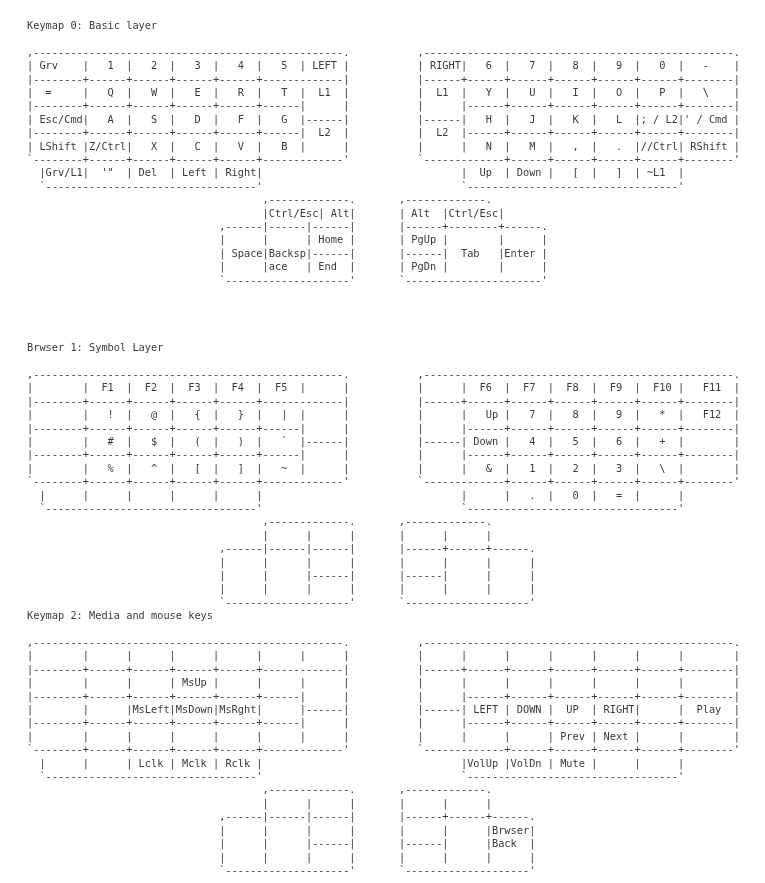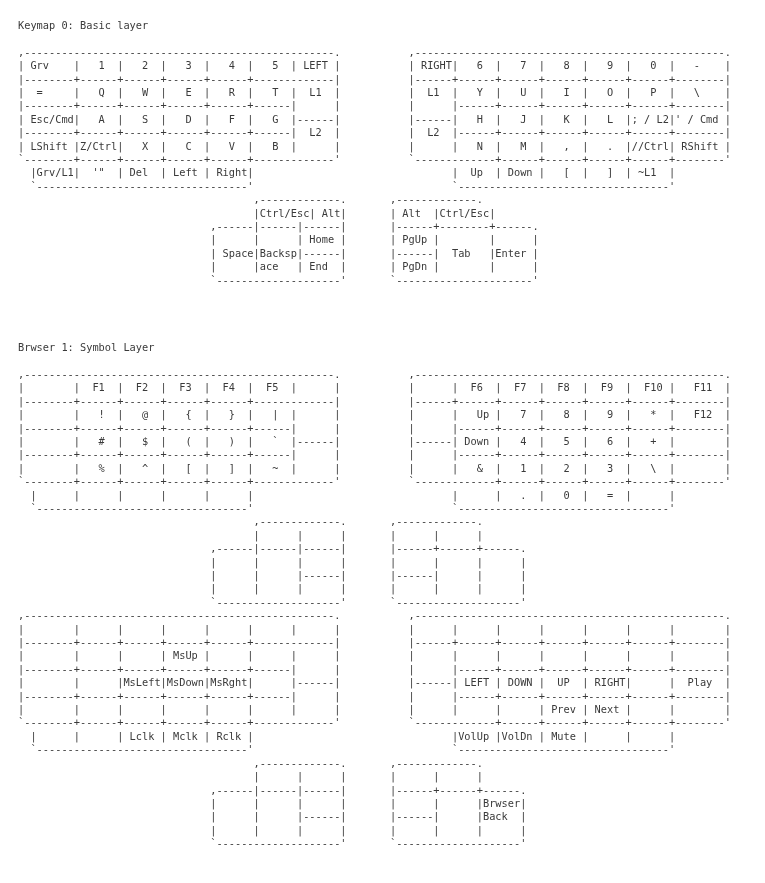--- a/index.html
+++ b/index.html
@@ -4,21 +4,21 @@
 <style>
   html, body {
     margin: 0;
     padding: 0;
     background: #ffffff;
   }
   .doc {
     box-sizing: border-box;
     width: 765px;
     height: 883px;
-    padding: 19px 8px 0 18px;
+    padding: 19px 8px 0 27px;
     background: #ffffff;
     color: #3a3a3a;
     font-family: "DejaVu Sans Mono", "Liberation Mono", monospace;
     font-size: 10.3px;
     line-height: 13.4px;
     overflow: hidden;
   }
   .keymap-section {
     margin: 0;
   }
@@ -82,20 +82,21 @@
                                       ,-------------.       ,-------------.
                                       |      |      |       |      |      |
                                ,------|------|------|       |------+------+------.
                                |      |      |      |       |      |      |      |
                                |      |      |------|       |------|      |      |
                                |      |      |      |       |      |      |      |
                                `--------------------'       `--------------------'</pre>
   </div>
 
   <div class="keymap-section">
+    <div class="keymap-title">Keymap 2: Media and mouse keys</div>
     <pre class="ascii-art">,--------------------------------------------------.           ,--------------------------------------------------.
 |        |      |      |      |      |      |      |           |      |      |      |      |      |      |        |
 |--------+------+------+------+------+-------------|           |------+------+------+------+------+------+--------|
 |        |      |      | MsUp |      |      |      |           |      |      |      |      |      |      |        |
 |--------+------+------+------+------+------|      |           |      |------+------+------+------+------+--------|
 |        |      |MsLeft|MsDown|MsRght|      |------|           |------| LEFT | DOWN |  UP  | RIGHT|      |  Play  |
 |--------+------+------+------+------+------|      |           |      |------+------+------+------+------+--------|
 |        |      |      |      |      |      |      |           |      |      |      | Prev | Next |      |        |
 `--------+------+------+------+------+-------------'           `-------------+------+------+------+------+--------'
   |      |      | Lclk | Mclk | Rclk |                                |VolUp |VolDn | Mute |      |      |

